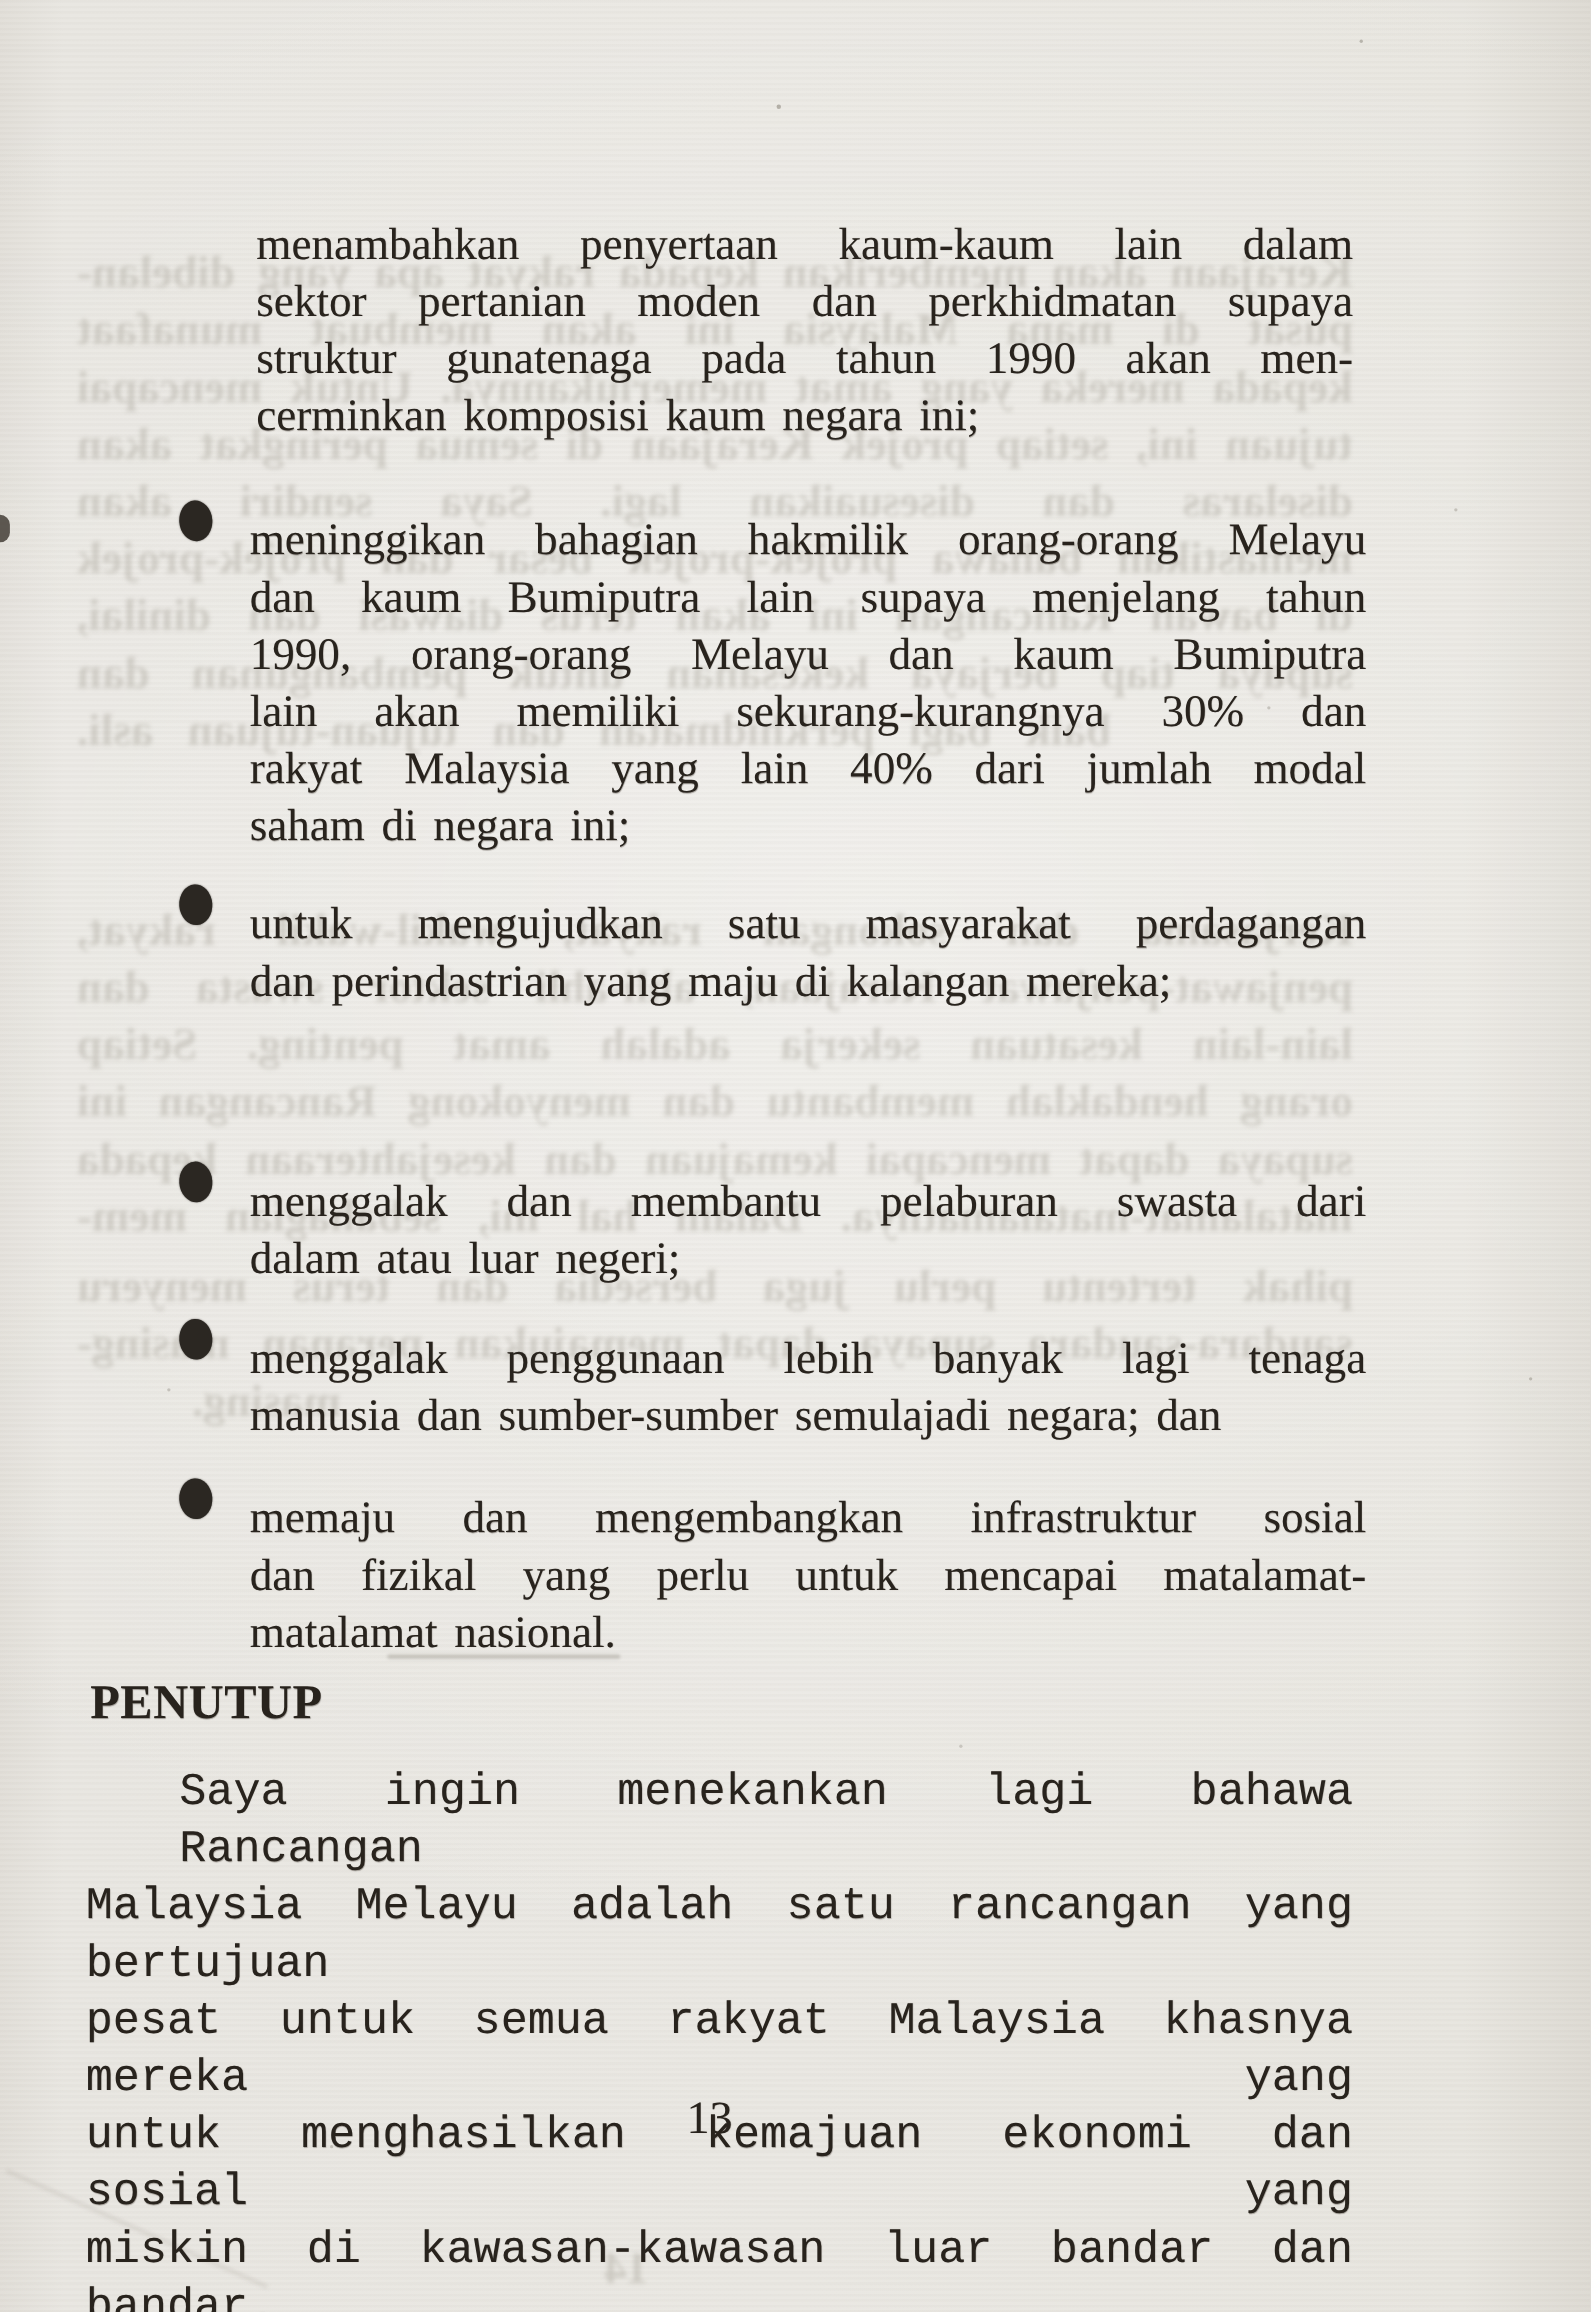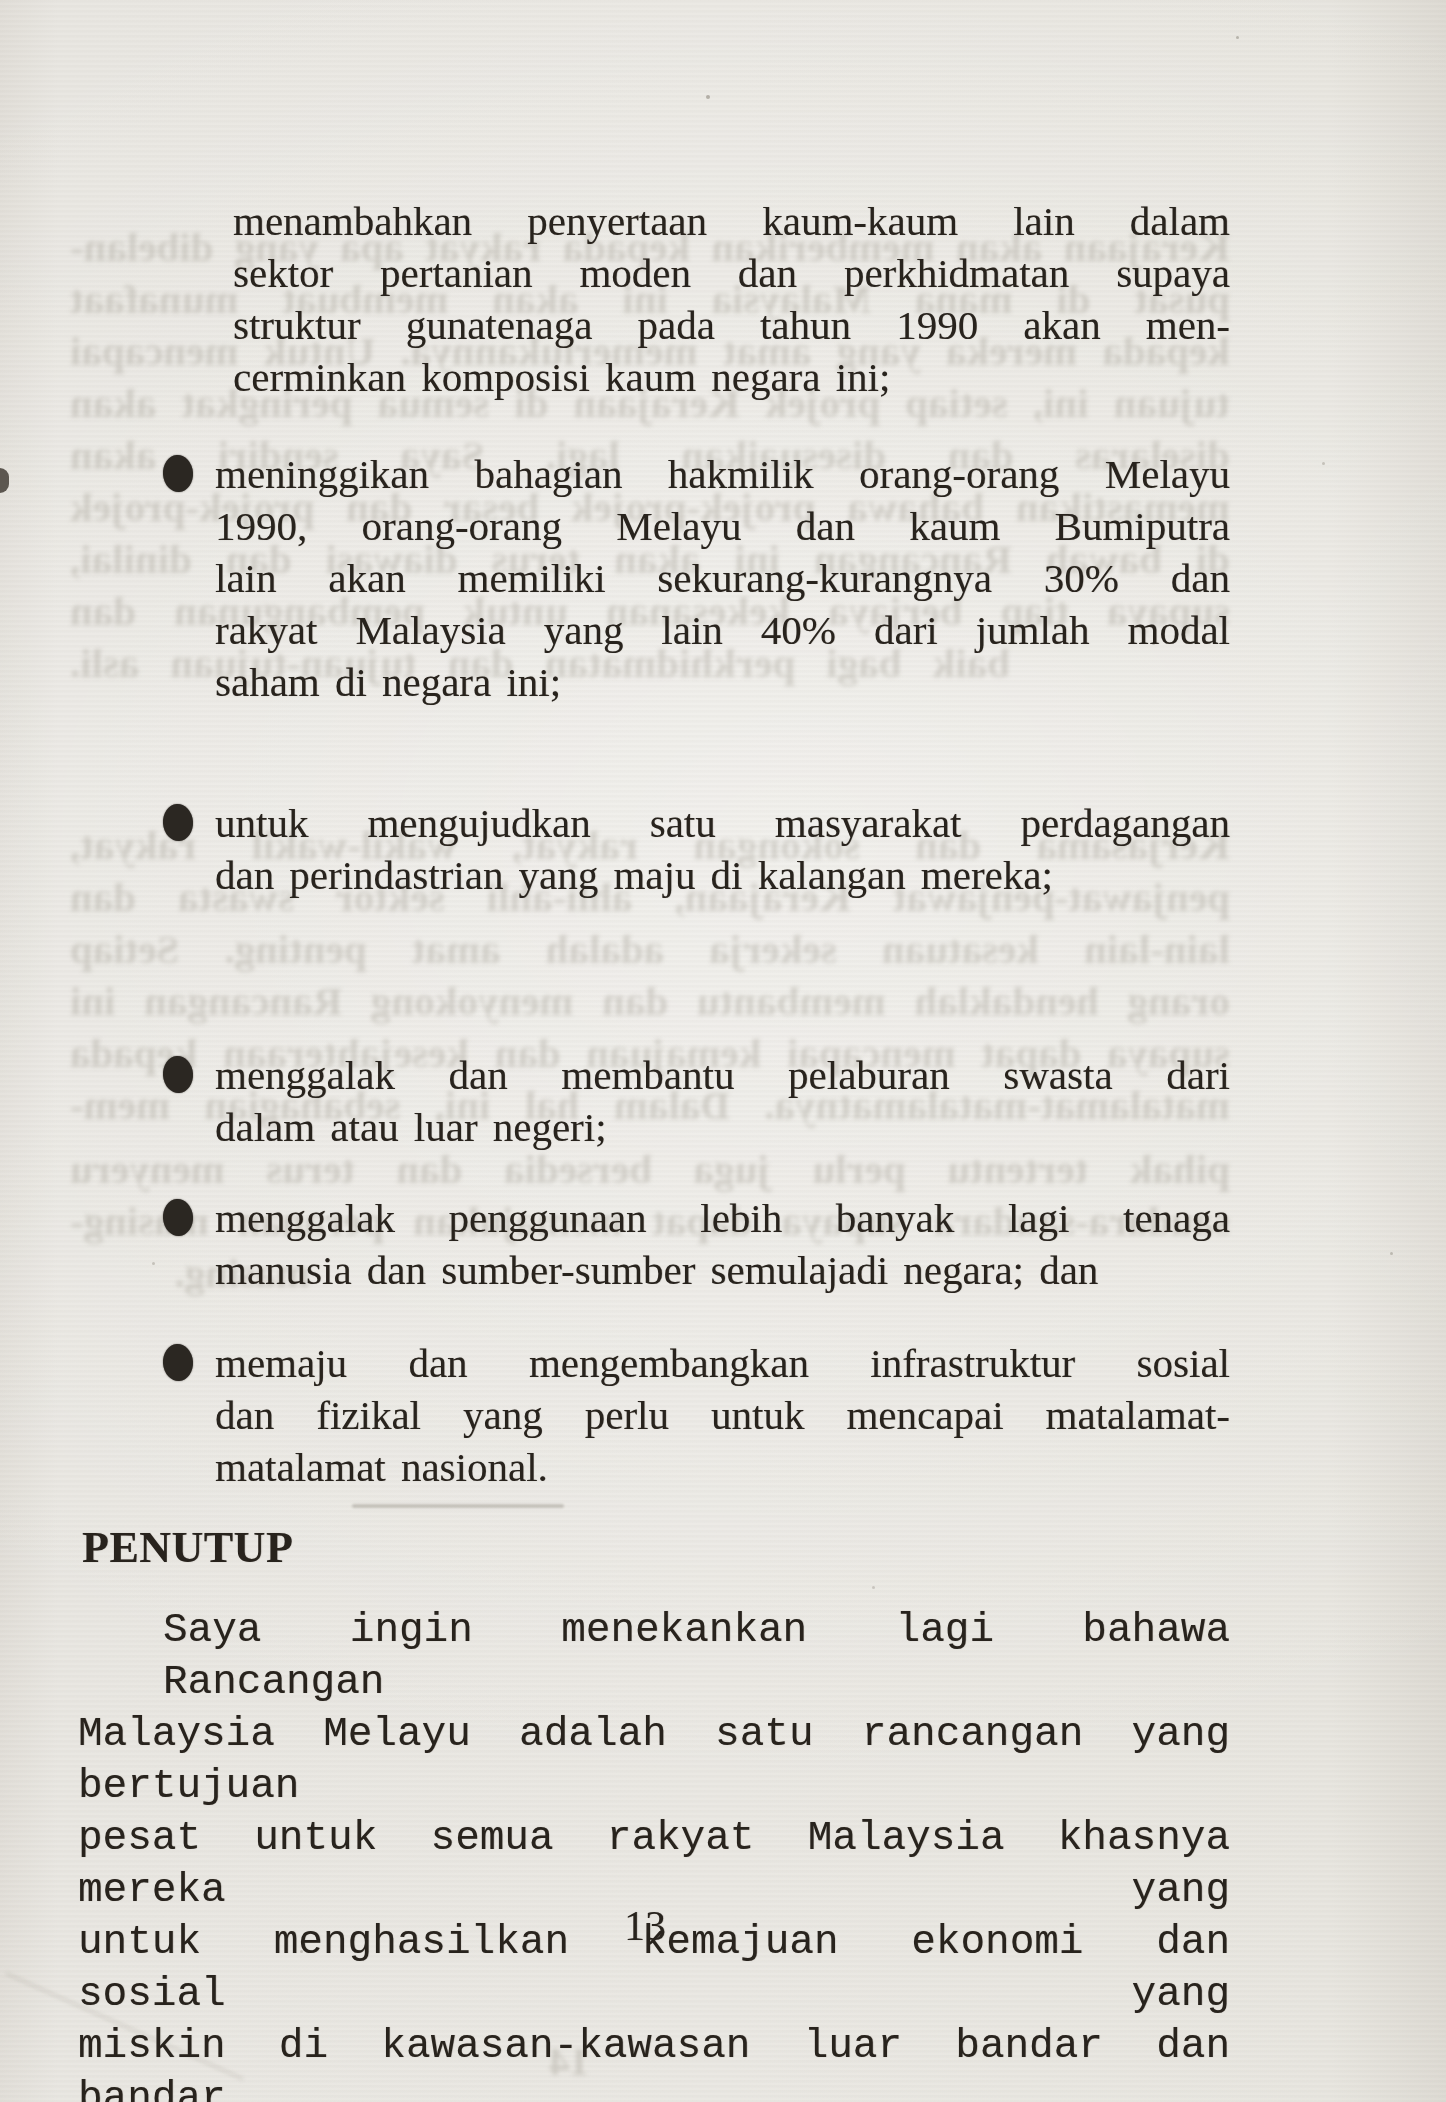--- a/index.html
+++ b/index.html
@@ -28,21 +28,21 @@
   .tline{
     text-align:justify;
     font-size:41px;line-height:52px;
     word-spacing:0.12em;
     text-shadow:0.4px 0.4px 0.7px rgba(48,40,32,.35);
   }
   .jl{text-align-last:justify;}
   .el{text-align-last:auto;}
   .indent1{padding-left:85px;}
   #intro{left:233px;width:997px;top:195px;}
-  .bullet-text{position:absolute;width:1015px;left:215px;}
+  .bullet-text{position:absolute;width:1015px;left:227px;margin-top:16px;}
   .bullet-dot{
     position:absolute;left:163px;width:30px;height:37px;
     background:#2b2722;border-radius:50%;
     transform:rotate(-4deg);
     box-shadow:0 0 1.5px rgba(43,39,34,.8);
     z-index:3;
   }
   #closing-heading{
     position:absolute;left:82px;top:1522px;z-index:3;
     font-size:44px;font-weight:bold;letter-spacing:0.5px;
@@ -126,20 +126,21 @@
   <div id="intro" class="front">
     <div class="tline jl">menambahkan penyertaan kaum-kaum lain dalam</div>
     <div class="tline jl">sektor pertanian moden dan perkhidmatan supaya</div>
     <div class="tline jl">struktur gunatenaga pada tahun 1990 akan men-</div>
     <div class="tline el">cerminkan komposisi kaum negara ini;</div>
   </div>
 
   <span class="bullet-dot" style="top:455px"></span>
   <div class="bullet-text front" style="top:448px">
     <div class="tline jl">meninggikan bahagian hakmilik orang-orang Melayu</div>
+    <div class="tline jl">dan kaum Bumiputra lain supaya menjelang tahun</div>
     <div class="tline jl">1990, orang-orang Melayu dan kaum Bumiputra</div>
     <div class="tline jl">lain akan memiliki sekurang-kurangnya 30% dan</div>
     <div class="tline jl">rakyat Malaysia yang lain 40% dari jumlah modal</div>
     <div class="tline el">saham di negara ini;</div>
   </div>
 
   <span class="bullet-dot" style="top:804px"></span>
   <div class="bullet-text front" style="top:797px">
     <div class="tline jl">untuk mengujudkan satu masyarakat perdagangan</div>
     <div class="tline el">dan perindastrian yang maju di kalangan mereka;</div>

